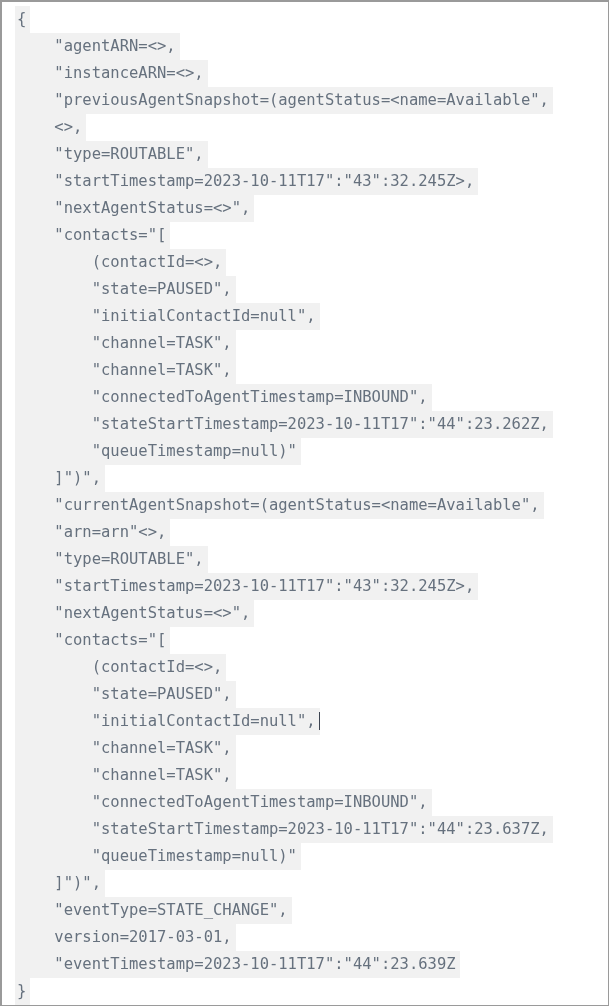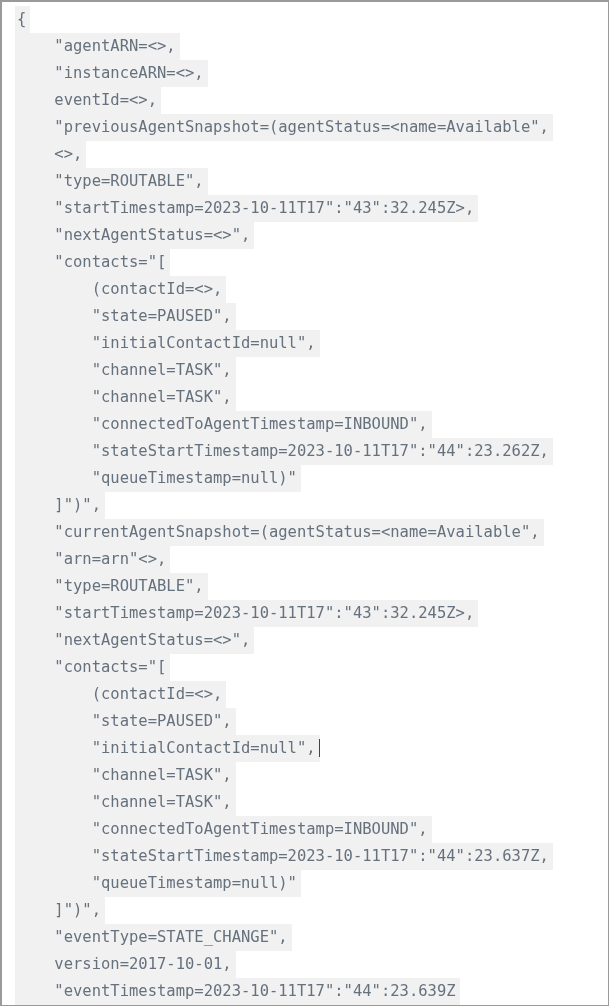--- a/index.html
+++ b/index.html
@@ -54,21 +54,20 @@
   }
 </style>
 </head>
 <body>
 
 <div id="code-panel">
   <div id="code-lines">
       <div class="code-line"><span class="seg">{</span></div>
       <div class="code-line"><span class="seg">    "agentARN=&lt;&gt;,</span></div>
       <div class="code-line"><span class="seg">    "instanceARN=&lt;&gt;,</span></div>
-      <div class="code-line"><span class="seg">    eventId=&lt;&gt;,</span></div>
       <div class="code-line"><span class="seg">    "previousAgentSnapshot=(agentStatus=&lt;name=Available",</span></div>
       <div class="code-line"><span class="seg">    &lt;&gt;,</span></div>
       <div class="code-line"><span class="seg">    "type=ROUTABLE",</span></div>
       <div class="code-line"><span class="seg">    "startTimestamp=2023-10-11T17":"43":32.245Z&gt;,</span></div>
       <div class="code-line"><span class="seg">    "nextAgentStatus=&lt;&gt;",</span></div>
       <div class="code-line"><span class="seg">    "contacts="[</span></div>
       <div class="code-line"><span class="seg">        (contactId=&lt;&gt;,</span></div>
       <div class="code-line"><span class="seg">        "state=PAUSED",</span></div>
       <div class="code-line"><span class="seg">        "initialContactId=null",</span></div>
       <div class="code-line"><span class="seg">        "channel=TASK",</span></div>
@@ -86,17 +85,17 @@
       <div class="code-line"><span class="seg">        (contactId=&lt;&gt;,</span></div>
       <div class="code-line"><span class="seg">        "state=PAUSED",</span></div>
       <div class="code-line"><span class="seg">        "initialContactId=null",</span><span class="caret"></span></div>
       <div class="code-line"><span class="seg">        "channel=TASK",</span></div>
       <div class="code-line"><span class="seg">        "channel=TASK",</span></div>
       <div class="code-line"><span class="seg">        "connectedToAgentTimestamp=INBOUND",</span></div>
       <div class="code-line"><span class="seg">        "stateStartTimestamp=2023-10-11T17":"44":23.637Z,</span></div>
       <div class="code-line"><span class="seg">        "queueTimestamp=null)"</span></div>
       <div class="code-line"><span class="seg">    ]")",</span></div>
       <div class="code-line"><span class="seg">    "eventType=STATE_CHANGE",</span></div>
-      <div class="code-line"><span class="seg">    version=2017-10-01,</span></div>
+      <div class="code-line"><span class="seg">    version=2017-03-01,</span></div>
       <div class="code-line"><span class="seg">    "eventTimestamp=2023-10-11T17":"44":23.639Z</span></div>
       <div class="code-line"><span class="seg">}</span></div>
     </div>
 </div>
 
 </body></html>

